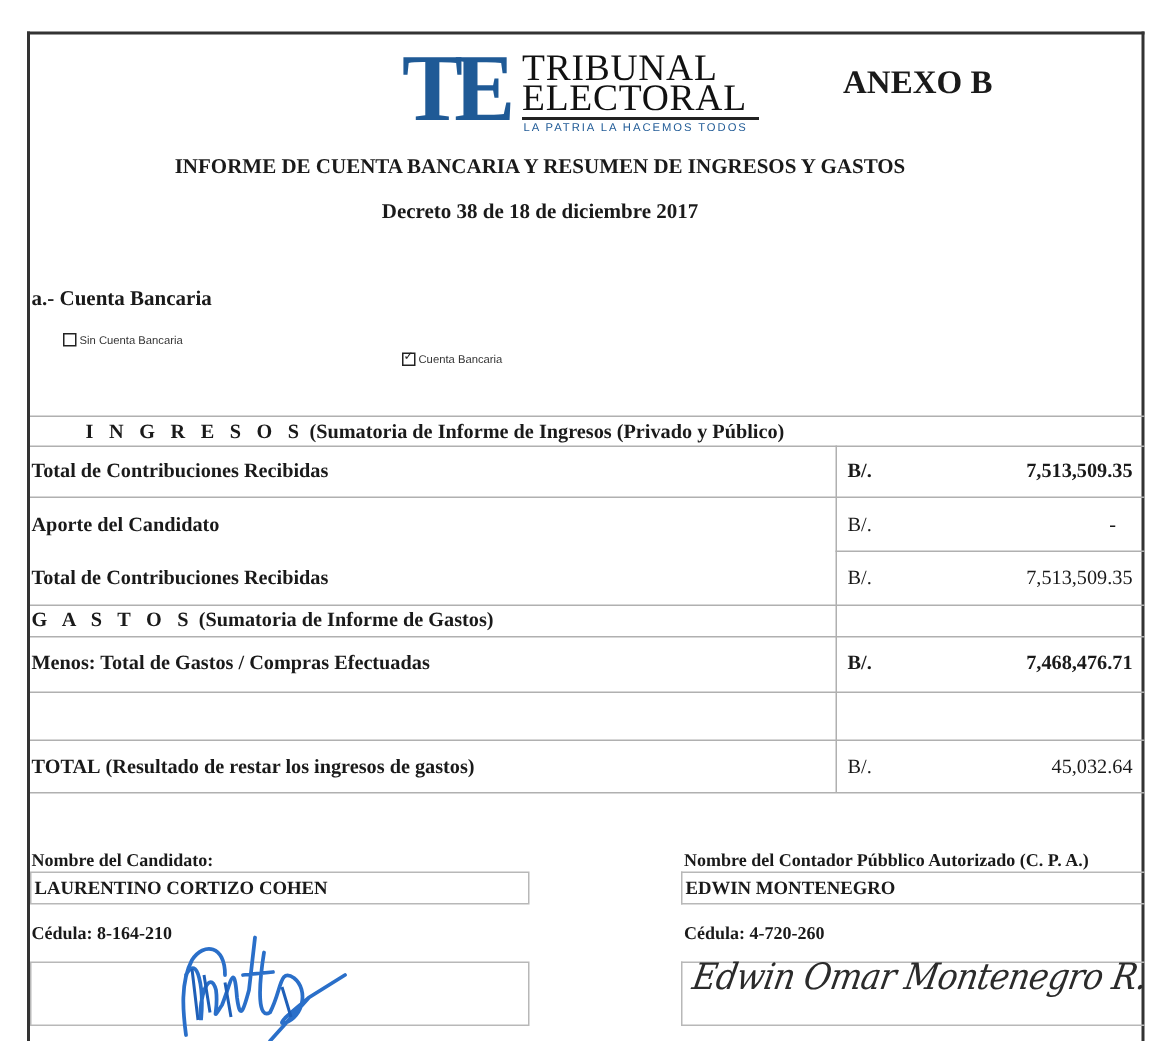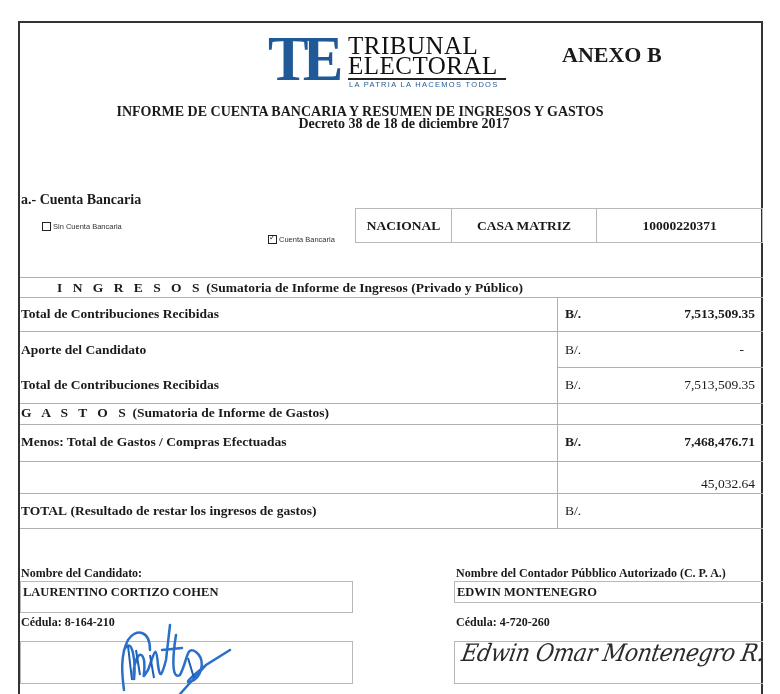--- a/index.html
+++ b/index.html
@@ -15,21 +15,21 @@
   .logo-word { position: absolute; left: 348px; font-family: "Liberation Serif", serif; color: #111;
                font-size: 25px; line-height: 22px; letter-spacing: 0.5px; }
   .logo-word.l1 { top: 35px; }
   .logo-word.l2 { top: 55px; }
   .logo-rule { position: absolute; left: 348px; top: 78px; width: 158px; height: 1.5px; background: #222; }
   .logo-tag { position: absolute; left: 349px; top: 80px; font-family: "Liberation Sans", sans-serif;
               font-size: 7.5px; letter-spacing: 1.3px; color: #1f5a96; }
   .anexo { position: absolute; left: 562px; top: 42px; font-weight: bold; font-size: 22px; }
   .title { position: absolute; left: 0; width: 720px; text-align: center; font-weight: bold; font-size: 14px; }
   .t1 { top: 104px; }
-  .t2 { top: 116px; padding-left: 44px; }
+  .t2 { top: 134px; }
   .sec-a { position: absolute; left: 21px; top: 192px; font-weight: bold; font-size: 14px;
            text-underline-offset: 3px; }
   .chk { position: absolute; font-family: "Liberation Sans", sans-serif; font-size: 7.5px; color: #333; display: flex; align-items: center; gap: 2px; }
   .box { width: 7px; height: 7px; border: 1px solid #222; display: inline-block; position: relative; }
   .box.checked::after { content: "✓"; position: absolute; left: 0px; top: -3px; font-size: 8px; color: #222; }
   
   table { border-collapse: collapse; }
   .bank { position: absolute; left: 355px; top: 208px; width: 408px; font-weight: bold; font-size: 13.5px; }
   .bank td { border: 1px solid #b8b8b8; text-align: center; padding: 0; }
   .bank .r1 td { height: 33px; line-height: 15px; }
@@ -65,25 +65,20 @@
   <span class="box"></span>
   <span>Sin Cuenta Bancaria</span>
 </div>
 <div class="chk" style="left:268px; top:235px;">
   <span class="box checked"></span>
   <span>Cuenta Bancaria</span>
 </div>
 
 <table class="bank">
   <tbody>
-      <tr class="r1">
-    <td style="width:95px;">NACIONAL</td>
-    <td style="width:100px; padding:0 22px;">CASA MATRIZ</td>
-    <td>10000220371</td>
-  </tr>
 </tbody>
   </table>
 
 <div class="hline" style="top:277px; width:743px;"></div>
 <div class="hline" style="top:297px; width:743px;"></div>
 <div class="hline" style="top:331px; width:743px;"></div>
 <div class="hline" style="left:557px; top:367px; width:206px;"></div>
 <div class="hline" style="top:403px; width:743px;"></div>
 <div class="hline" style="top:424px; width:743px;"></div>
 <div class="hline" style="top:461px; width:743px;"></div>
@@ -113,24 +108,24 @@
 </div>
 <div class="lbl" style="top:434px;">Menos: Total de Gastos / Compras Efectuadas</div>
 <div class="cur b" style="top:434px;">B/.</div>
 <div class="amt b" style="top:434px;">7,468,476.71</div>
 
 <div class="lbl" style="top:503px; font-weight:normal;">
   <span style="font-weight:bold;">TOTAL</span>
   <span style="font-weight:bold;">(Resultado de restar los ingresos de gastos)</span>
 </div>
 <div class="cur" style="top:503px;">B/.</div>
-<div class="amt" style="top:476px;">45,032.64</div>
+<div class="amt" style="top:503px;">45,032.64</div>
 
 <div class="sig-label" style="left:21px; top:566px;">Nombre del Candidato:</div>
-<div class="sig-box" style="left:20px; top:581px; width:333px; height:32px;">LAURENTINO CORTIZO COHEN</div>
+<div class="sig-box" style="left:20px; top:581px; width:333px; height:22px;">LAURENTINO CORTIZO COHEN</div>
 <div class="sig-label" style="left:21px; top:615px;">Cédula: 8-164-210</div>
 <div class="sig-box" style="left:20px; top:641px; width:333px; height:43px;"></div>
 <svg class="abs" style="left:110px; top:620px;" width="130" height="74" viewBox="0 0 130 74">
   <path d="M18 20 C10 35 12 55 14 70 M14 30 C22 15 26 40 24 60 C22 45 30 25 34 40 C36 55 30 62 38 50 C44 35 46 20 48 45 C50 60 52 55 56 40 L60 5 M52 30 L72 28 M66 15 C62 40 62 60 70 55 C78 40 76 25 86 32 C96 40 92 58 80 62 C72 64 90 50 96 45 L120 30 M18 20 C26 8 40 10 40 30 M96 45 L70 74" fill="none" stroke="#2a6fc9" stroke-width="2.5" stroke-linecap="round"></path>
   <path d="M18 26 L22 60 M26 30 L30 55 M40 35 L44 58 M78 38 L84 58" fill="none" stroke="#1e5fb8" stroke-width="2"></path>
 </svg>
 
 <div class="sig-label" style="left:456px; top:566px;">Nombre del Contador Púbblico Autorizado (C. P. A.)</div>
 <div class="sig-box" style="left:454px; top:581px; width:309px; height:22px; border-right:none;">EDWIN MONTENEGRO</div>
 <div class="sig-label" style="left:456px; top:615px;">Cédula: 4-720-260</div>

